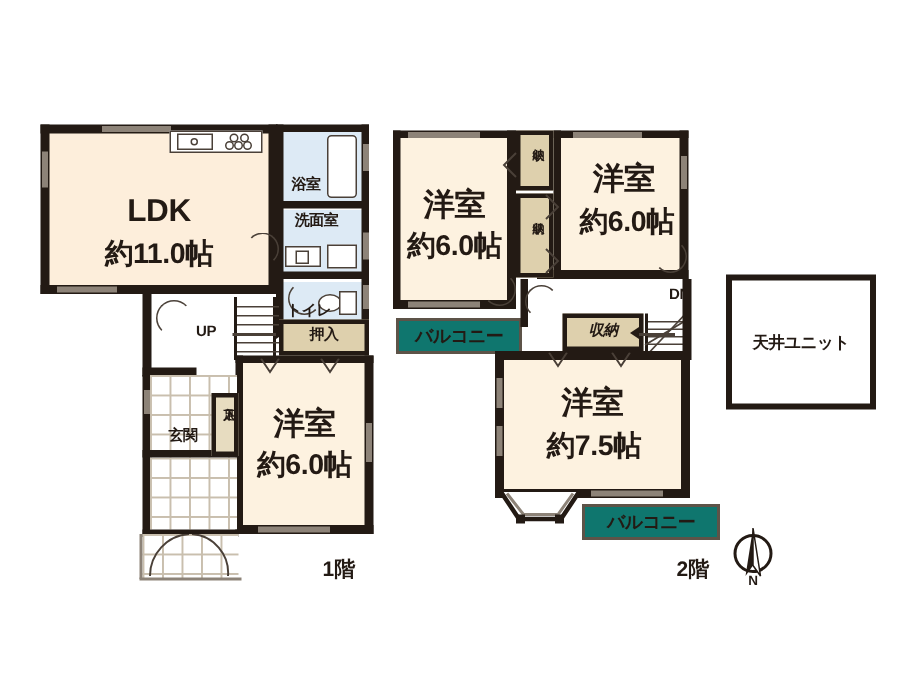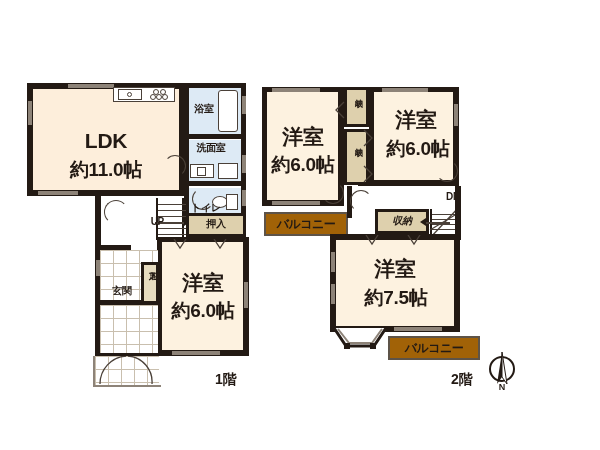--- a/index.html
+++ b/index.html
@@ -48,21 +48,21 @@
   }
   .lbl-big   { font-size: 21px; font-weight: 700; }
   .lbl-area  { font-size: 19px; font-weight: 700; }
   .lbl-sm    { font-size: 10px; font-weight: 700; }
   .lbl-xs    { font-size: 8px;  font-weight: 700; }
   .lbl-vert  { writing-mode: vertical-rl; text-orientation: upright; }
 
   .boxlabel {
     position: absolute;
     border: 2px solid #5d5348;
-    background: #a16207;
+    background: #0f766e;
     display: flex; align-items: center; justify-content: center;
     color: #231a14;
     font-size: 12px; font-weight: 700;
     letter-spacing: -0.5px;
   }
 
   .grid-floor {
     position: absolute;
     background-image:
       linear-gradient(to right,  #c9bfae 1px, transparent 1px),
@@ -153,42 +153,42 @@
     <div class="fixture" style="left:218px;top:90px;width:20px;height:42px;border-radius:3px;"></div>
 
     <div class="fixture" style="left:190px;top:164px;width:24px;height:14px;"></div>
     <div class="fixture" style="left:197px;top:167px;width:9px;height:9px;"></div>
     <div class="fixture" style="left:218px;top:163px;width:20px;height:16px;"></div>
 
     <div class="circle" style="left:212px;top:196px;width:16px;height:12px;"></div>
     <div class="fixture" style="left:226px;top:194px;width:12px;height:16px;"></div>
     <div class="door-arc" style="left:192px;top:188px;width:22px;height:22px;border-color:#4a4038;border-top-color:transparent;border-right-color:transparent;"></div>
 
-    <div class="label lbl-sm" style="left:188px;top:104px;width:32px;">浴室</div>
+    <div class="label lbl-sm" style="left:188px;top:120px;width:32px;font-family:Liberation Mono, monospace;">浴室</div>
     <div class="label lbl-sm" style="left:190px;top:143px;width:42px;">洗面室</div>
     <div class="label lbl-sm" style="left:190px;top:203px;width:32px;">トイレ</div>
 
     <div class="door-arc" style="left:164px;top:155px;width:22px;height:22px;border-color:#4a4038;border-bottom-color:transparent;border-left-color:transparent;"></div>
 
     <div class="hall" style="position:absolute;left:98px;top:196px;width:84px;height:52px;background:#ffffff;"></div>
     <div class="wall" style="left:95px;top:193px;width:6px;height:58px;"></div>
     <div class="wall" style="left:95px;top:245px;width:36px;height:6px;"></div>
     <div class="door-arc" style="left:104px;top:200px;width:24px;height:24px;border-color:#4a4038;border-bottom-color:transparent;border-right-color:transparent;"></div>
 
     <div class="stair" style="left:156px;top:198px;width:28px;height:42px;background:#fff;border-left:2px solid #231a14;border-right:2px solid #231a14;">
       <div class="stair-line" style="left:0;top:6px;width:28px;height:1px;"></div>
       <div class="stair-line" style="left:0;top:12px;width:28px;height:1px;"></div>
       <div class="stair-line" style="left:0;top:18px;width:28px;height:1px;"></div>
       <div class="stair-line" style="left:0;top:24px;width:28px;height:1px;"></div>
       <div class="stair-line" style="left:0;top:30px;width:28px;height:1px;"></div>
       <div class="stair-line" style="left:0;top:36px;width:28px;height:1px;"></div>
     </div>
     <div class="stair-line" style="left:155px;top:222px;width:32px;height:1.5px;"></div>
     <div style="position:absolute;left:184px;top:218px;width:0;height:0;border-left:6px solid #231a14;border-top:4px solid transparent;border-bottom:4px solid transparent;"></div>
-    <div class="label lbl-sm" style="left:142px;top:217px;width:22px;text-align:right;">UP</div>
+    <div class="label lbl-sm" style="left:122px;top:217px;width:22px;text-align:right;">UP</div>
 
     <div class="closet" style="left:186px;top:213px;width:60px;height:24px;"></div>
     <div class="label lbl-sm" style="left:190px;top:219px;width:52px;">押入</div>
 
     <div class="room" style="left:160px;top:240px;width:86px;height:112px;"></div>
     <div class="wall" style="left:157px;top:237px;width:92px;height:5px;"></div>
     <div class="wall" style="left:157px;top:350px;width:92px;height:6px;"></div>
     <div class="wall" style="left:157px;top:237px;width:5px;height:119px;"></div>
     <div class="wall" style="left:243px;top:237px;width:6px;height:119px;"></div>
     <div class="thinwall" style="left:244px;top:282px;width:4px;height:26px;"></div>
@@ -307,20 +307,23 @@
       <rect x="40" y="17" width="6" height="6" fill="#231a14"></rect>
     </svg>
 
     <div class="boxlabel" style="left:388px;top:336px;width:92px;height:24px;">
       <span>バルコニー</span>
     </div>
 
     <div class="floor-tag" style="left:451px;top:371px;">2階</div>
   </div>
 
+  <div class="unit-box" style="left:484px;top:183px;width:100px;height:90px;">
+    <span>天井ユニット</span>
+  </div>
 
   <div class="compass" style="left:489px;top:356px;width:26px;height:40px;">
     <div class="ring"></div>
     <svg style="position:absolute;left:0;top:-6px;width:26px;height:40px;">
       <polygon points="13,2 8,34 13,27" fill="#231a14"></polygon>
       <polygon points="13,2 18,34 13,27" fill="#ffffff" stroke="#231a14" stroke-width="1"></polygon>
     </svg>
     <div class="nlabel">N</div>
   </div>
 

